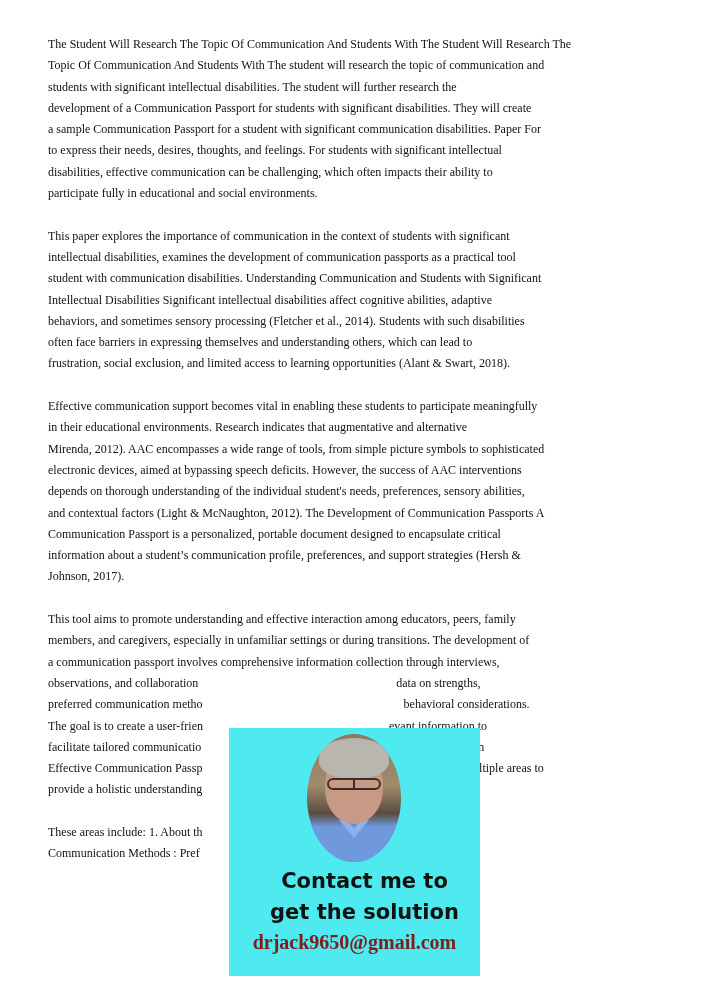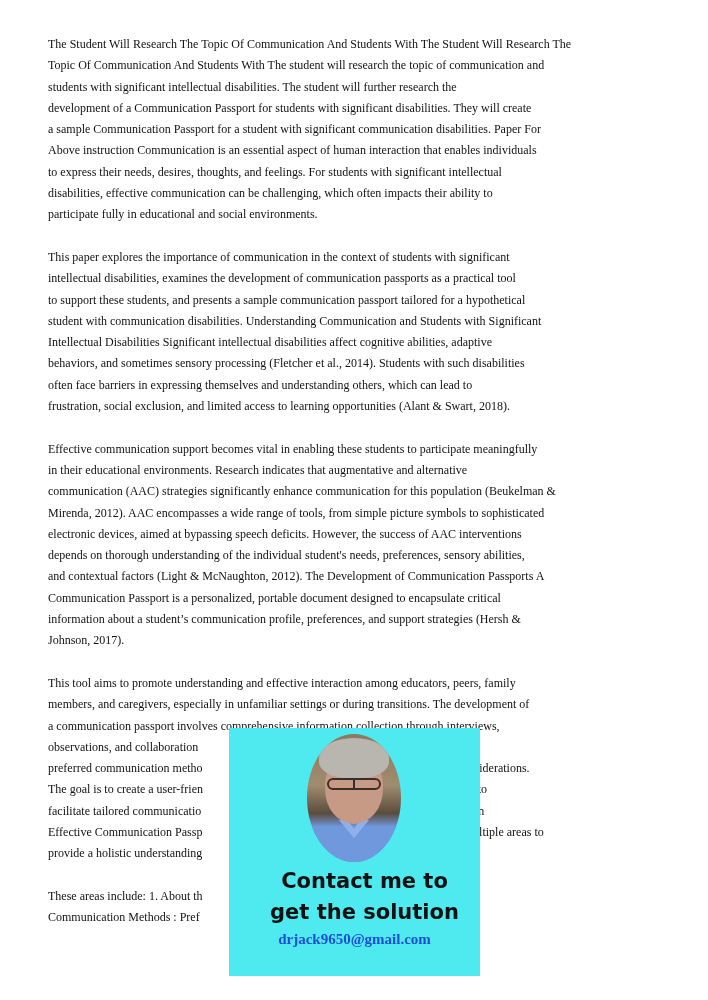--- a/index.html
+++ b/index.html
@@ -98,53 +98,50 @@
     }
     .promo-headline span { display: block; padding-left: 20px; }
     .promo-email {
       position: absolute;
       left: 0;
       top: 203px;
       width: 251px;
       text-align: center;
       font-family: "Liberation Serif", "DejaVu Serif", serif;
       font-weight: bold;
-      font-size: 15px;
-      color: #1d4ed8;
+      font-size: 20px;
+      color: #7f1d1d;
     }
   </style>
 </head>
 <body>
 
 <div class="page">
   <p class="para">
     <span class="line">The Student Will Research The Topic Of Communication And Students With The Student Will Research The</span>
     <span class="line">Topic Of Communication And Students With The student will research the topic of communication and</span>
     <span class="line">students with significant intellectual disabilities. The student will further research the</span>
     <span class="line">development of a Communication Passport for students with significant disabilities. They will create</span>
     <span class="line">a sample Communication Passport for a student with significant communication disabilities. Paper For</span>
-    <span class="line">Above instruction Communication is an essential aspect of human interaction that enables individuals</span>
     <span class="line">to express their needs, desires, thoughts, and feelings. For students with significant intellectual</span>
     <span class="line">disabilities, effective communication can be challenging, which often impacts their ability to</span>
     <span class="line">participate fully in educational and social environments.</span>
   </p>
   <p class="para">
     <span class="line">This paper explores the importance of communication in the context of students with significant</span>
     <span class="line">intellectual disabilities, examines the development of communication passports as a practical tool</span>
-    <span class="line">to support these students, and presents a sample communication passport tailored for a hypothetical</span>
     <span class="line">student with communication disabilities. Understanding Communication and Students with Significant</span>
     <span class="line">Intellectual Disabilities Significant intellectual disabilities affect cognitive abilities, adaptive</span>
     <span class="line">behaviors, and sometimes sensory processing (Fletcher et al., 2014). Students with such disabilities</span>
     <span class="line">often face barriers in expressing themselves and understanding others, which can lead to</span>
     <span class="line">frustration, social exclusion, and limited access to learning opportunities (Alant &amp; Swart, 2018).</span>
   </p>
   <p class="para">
     <span class="line">Effective communication support becomes vital in enabling these students to participate meaningfully</span>
     <span class="line">in their educational environments. Research indicates that augmentative and alternative</span>
-    <span class="line">communication (AAC) strategies significantly enhance communication for this population (Beukelman &amp;</span>
     <span class="line">Mirenda, 2012). AAC encompasses a wide range of tools, from simple picture symbols to sophisticated</span>
     <span class="line">electronic devices, aimed at bypassing speech deficits. However, the success of AAC interventions</span>
     <span class="line">depends on thorough understanding of the individual student's needs, preferences, sensory abilities,</span>
     <span class="line">and contextual factors (Light &amp; McNaughton, 2012). The Development of Communication Passports A</span>
     <span class="line">Communication Passport is a personalized, portable document designed to encapsulate critical</span>
     <span class="line">information about a student’s communication profile, preferences, and support strategies (Hersh &amp;</span>
     <span class="line">Johnson, 2017).</span>
   </p>
   <p class="para">
     <span class="line">This tool aims to promote understanding and effective interaction among educators, peers, family</span>

